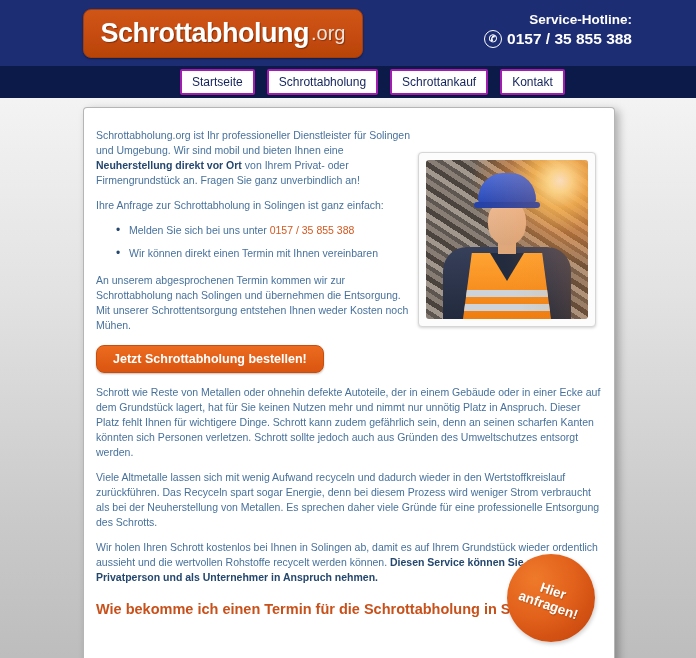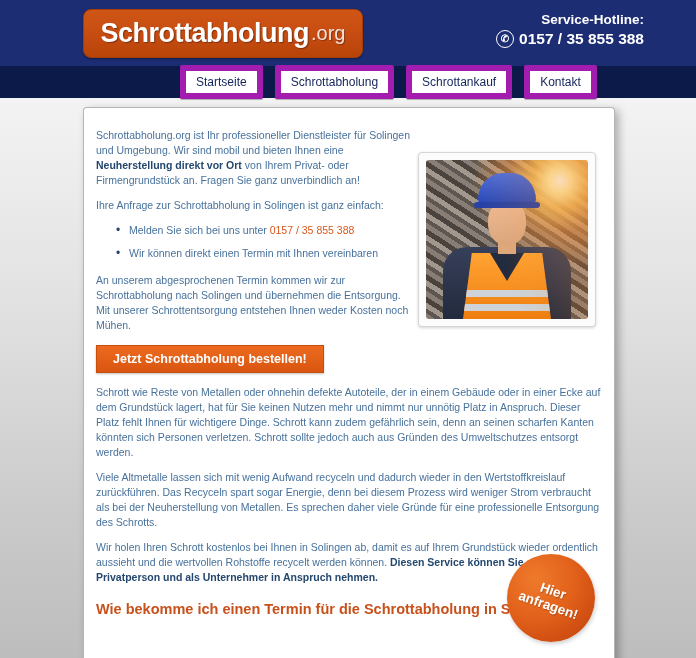--- a/index.html
+++ b/index.html
@@ -8,51 +8,51 @@
         background:linear-gradient(180deg,#f7f7f7 8%,#e2e2e2 45%,#c9c9c9 80%,#bdbdbd 100%);}
 
   
   .header{position:absolute;top:0;left:0;width:696px;height:66px;background:#1d2d74;}
   .logo-box{position:absolute;left:83px;top:9px;width:278px;height:47px;
             background:linear-gradient(180deg,#d05616 0%,#c44a10 60%,#b84408 100%);
             border:1px solid #a63d07;border-radius:8px;display:flex;align-items:center;justify-content:center;
             box-shadow:0 1px 2px rgba(0,0,0,.4);cursor:pointer;}
   .logo-brand{color:#ffffff;font-weight:bold;font-size:27px;letter-spacing:-.5px;text-shadow:1px 1px 1px rgba(0,0,0,.35);}
   .logo-tld{color:#f3e3da;font-size:20px;margin-left:2px;text-shadow:1px 1px 1px rgba(0,0,0,.3);}
-  .hotline{position:absolute;right:52px;top:12px;text-align:right;color:#ffffff;}
+  .hotline{position:absolute;right:64px;top:12px;text-align:right;color:#ffffff;}
   .hotline-label{font-size:13.5px;font-weight:bold;display:block;}
   .hotline-number{display:inline-flex;align-items:center;gap:5px;font-size:15.5px;font-weight:bold;margin-top:3px;cursor:pointer;}
   .phone-circle{display:inline-flex;width:16px;height:16px;border:1.6px solid #fff;border-radius:50%;
                 align-items:center;justify-content:center;font-size:10px;line-height:1;}
 
   
   .nav{position:absolute;top:66px;left:0;width:696px;height:32px;background:#0c1a4a;
        display:flex;align-items:center;gap:12px;padding-left:180px;box-sizing:border-box;}
   .nav-btn{background:#ffffff;color:#13235b;font-size:12px;font-weight:normal;
-           border:6px solid #a21caf;border-radius:2px;padding:4px 10px;cursor:pointer;
+           border:2px solid #a21caf;border-radius:2px;padding:4px 10px;cursor:pointer;
            box-shadow:0 1px 1px rgba(0,0,0,.3);white-space:nowrap;}
 
   
   .card{position:absolute;left:83px;top:107px;width:532px;height:560px;background:#ffffff;
         border:1px solid #b5b5b5;border-bottom:none;border-radius:4px 4px 0 0;
         box-shadow:4px 3px 8px rgba(0,0,0,.28);box-sizing:border-box;padding:20px 12px 0 12px;}
 
   .h1{color:#c8511b;font-size:16px;font-weight:bold;margin:0 0 11px 0;letter-spacing:-.2px;}
   .h2{color:#c8511b;font-size:14.5px;font-weight:bold;margin:16px 0 9px 0;}
   .txt{color:#47719c;font-size:10.5px;line-height:15px;margin:0 0 10px 0;}
   .bold-dark{color:#24476e;font-weight:bold;}
   .orange-link{color:#d4581f;cursor:pointer;}
   .top-section{width:320px;}
   .top-section .txt{width:318px;}
   .bullets{list-style:none;margin:2px 0 12px 0;padding:0 0 0 20px;}
   .bullets li{position:relative;color:#47719c;font-size:10.5px;line-height:15px;margin-bottom:8px;padding-left:13px;}
   .bullets li::before{content:"•";position:absolute;left:0;top:0;color:#24476e;font-size:12px;}
   .cta-btn{display:inline-block;background:linear-gradient(180deg,#ec6b20,#da5510);color:#ffffff;
            font-family:"Liberation Sans",sans-serif;font-size:12.5px;font-weight:bold;
-           border:1px solid #c94e0c;border-radius:0;padding:6px 16px;margin:2px 0 12px 0;cursor:pointer;
+           border:1px solid #c94e0c;border-radius:8px;padding:6px 16px;margin:2px 0 12px 0;cursor:pointer;
            box-shadow:0 1px 2px rgba(0,0,0,.25);}
   .wide .txt{width:508px;}
 
   
   .photo-frame{position:absolute;left:334px;top:44px;width:178px;height:175px;box-sizing:border-box;
                background:#fcfcfc;border:1px solid #d6d6d6;border-radius:4px;padding:7px;
                box-shadow:0 1px 3px rgba(0,0,0,.18);}
   .photo{position:relative;width:100%;height:100%;border-radius:3px;overflow:hidden;
     background:
       radial-gradient(circle at 83% 13%, #fffdf0 0%, #ffeda6 6%, rgba(255,196,92,.85) 14%, rgba(244,148,64,.45) 27%, rgba(150,110,80,0) 46%),

